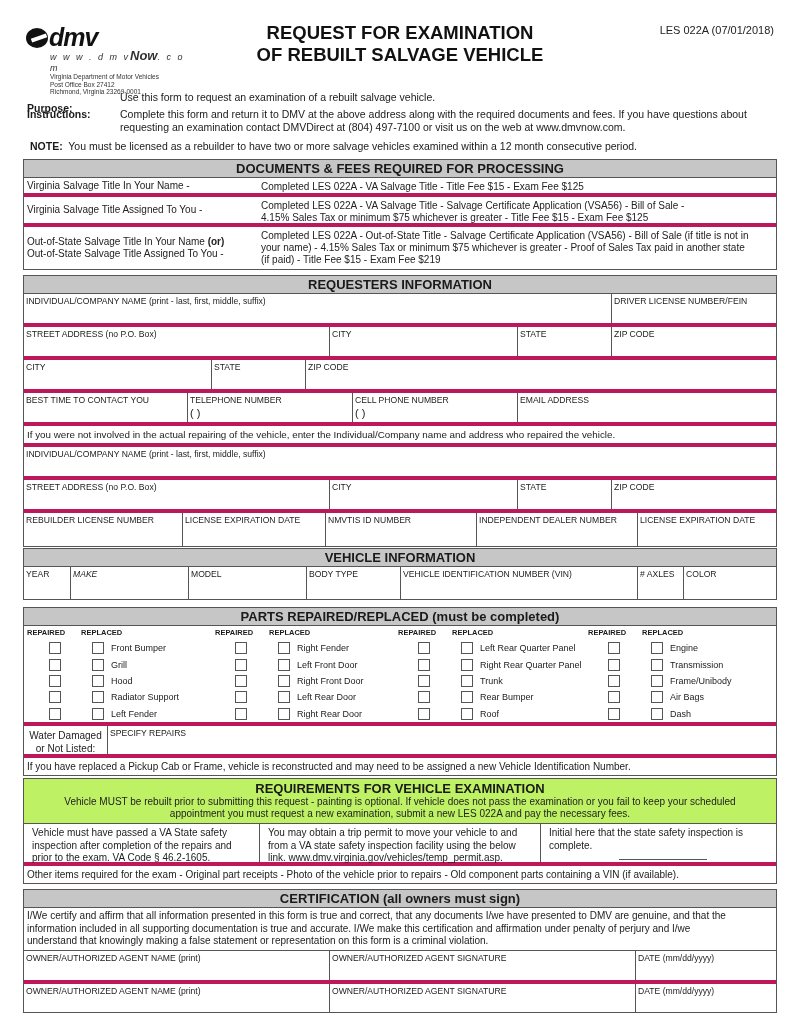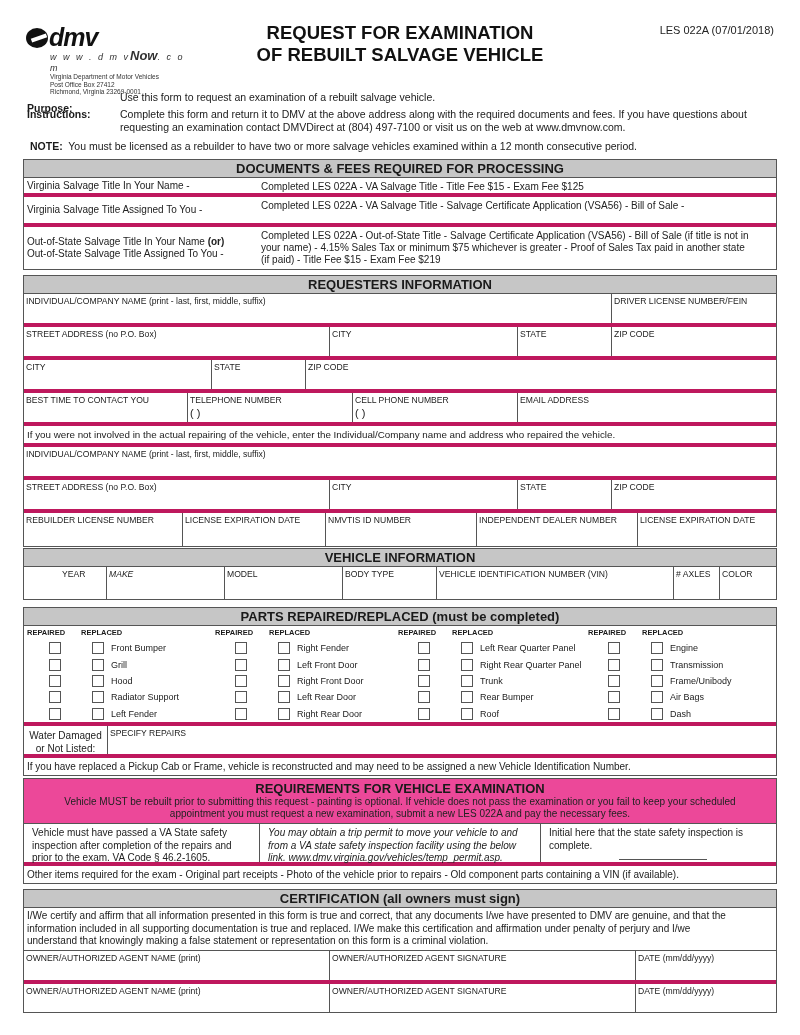--- a/index.html
+++ b/index.html
@@ -32,21 +32,21 @@
   .cell:last-child { border-right: none; }
   .doc-row { font-size: 10px; line-height: 12px; color: #222; }
   .doc-left { width: 234px; padding: 4px 3px; display: flex; align-items: center; }
   .doc-right { flex: 1; padding: 3px 3px; }
   .note-line { font-size: 10px; line-height: 13px; padding: 2px 3px; color: #222; }
   .ph { font-size: 7.5px; font-weight: bold; height: 14px; line-height: 14px; }
   .prow { display: flex; align-items: center; height: 16.4px; font-size: 9px; }
   .cb { width: 12px; height: 12px; border: 1px solid #555; background: #fff; display: inline-block; }
   .plabel { margin-left: 7px; color: #222; }
 
-  .req-head { background: #ec4899; border-bottom: 1px solid #555; text-align: center; padding: 2px 4px 3px; }
+  .req-head { background: #bef264; border-bottom: 1px solid #555; text-align: center; padding: 2px 4px 3px; }
   .req-title { font-weight: bold; font-size: 13px; line-height: 15px; }
   .req-sub { font-size: 10px; line-height: 12px; color: #222; }
   .req-cell { font-size: 10px; line-height: 12.5px; padding: 3px 8px; color: #222; }
 
   .cert-text { font-size: 10px; line-height: 12.5px; padding: 2px 3px; color: #222; border-bottom: 1px solid #555; }
 </style>
 </head>
 <body>
 
 <div class="abs logo">
@@ -82,20 +82,21 @@
 <div class="abs tbl" style="top:159px;">
   <div class="sec-head">DOCUMENTS &amp; FEES REQUIRED FOR PROCESSING</div>
   <div class="row doc-row" style="height:19px;">
     <div class="doc-left">Virginia Salvage Title In Your Name -</div>
     <div class="doc-right" style="padding-top:3px;">Completed LES 022A - VA Salvage Title - Title Fee $15 - Exam Fee $125</div>
   </div>
   <div class="row doc-row" style="height:30px;">
     <div class="doc-left">Virginia Salvage Title Assigned To You -</div>
     <div class="doc-right">
       <div>Completed LES 022A - VA Salvage Title - Salvage Certificate Application (VSA56) - Bill of Sale -</div>
+      <div>4.15% Sales Tax or minimum $75 whichever is greater - Title Fee $15 - Exam Fee $125</div>
     </div>
   </div>
   <div class="row doc-row" style="height:42px;">
     <div class="doc-left" style="flex-direction:column; align-items:flex-start; justify-content:center;">
       <div><span>Out-of-State Salvage Title In Your Name </span><b>(or)</b></div>
       <div>Out-of-State Salvage Title Assigned To You -</div>
     </div>
     <div class="doc-right">
       <div>Completed LES 022A - Out-of-State Title - Salvage Certificate Application (VSA56) - Bill of Sale (if title is not in</div>
       <div>your name) - 4.15% Sales Tax or minimum $75 whichever is greater -  Proof of Sales Tax paid in another state</div>
@@ -149,21 +150,21 @@
     <div class="cell" style="width:159px;">REBUILDER LICENSE NUMBER</div>
     <div class="cell" style="width:143px;">LICENSE EXPIRATION DATE</div>
     <div class="cell" style="width:151px;">NMVTIS ID NUMBER</div>
     <div class="cell" style="width:161px;">INDEPENDENT DEALER NUMBER</div>
     <div class="cell" style="flex:1;">LICENSE EXPIRATION DATE</div>
   </div>
 </div>
 
 <div class="abs tbl" style="top:548px;">
   <div class="sec-head">VEHICLE INFORMATION</div>
-  <div class="row" style="height:32px;margin-left:36px;">
+  <div class="row" style="height:32px;">
     <div class="cell" style="width:47px;">YEAR</div>
     <div class="cell" style="width:118px;font-style:italic;">MAKE</div>
     <div class="cell" style="width:118px;">MODEL</div>
     <div class="cell" style="width:94px;">BODY TYPE</div>
     <div class="cell" style="width:237px;">VEHICLE IDENTIFICATION NUMBER (VIN)</div>
     <div class="cell" style="width:46px;"># AXLES</div>
     <div class="cell" style="flex:1;">COLOR</div>
   </div>
 </div>
 
@@ -313,41 +314,41 @@
     <div class="req-title">REQUIREMENTS FOR VEHICLE EXAMINATION</div>
     <div class="req-sub">Vehicle MUST be rebuilt prior to submitting this request - painting is optional. If vehicle does not pass the examination or you fail to keep your scheduled</div>
     <div class="req-sub">appointment you must request a new examination, submit a new LES 022A and pay the necessary fees.</div>
   </div>
   <div class="row" style="height:42px;">
     <div class="cell req-cell" style="width:236px;">
       <div>Vehicle must have passed a VA State safety</div>
       <div>inspection after completion of the repairs and</div>
       <div>prior to the exam.  VA Code § 46.2-1605.</div>
     </div>
-    <div class="cell req-cell" style="width:281px;font-style:italic;">
+    <div class="cell req-cell" style="width:281px;">
       <div>You may obtain a trip permit to move your vehicle to and</div>
       <div>from a VA state safety inspection facility using the below</div>
       <div>link. www.dmv.virginia.gov/vehicles/temp_permit.asp.</div>
     </div>
     <div class="cell req-cell" style="flex:1; position:relative;">
       <div>Initial here that the state safety inspection is</div>
       <div>complete.</div>
       <div style="position:absolute; left:78px; top:35px; width:88px; border-top:1px solid #555;"></div>
     </div>
   </div>
   <div class="row">
     <div class="note-line">Other items required for the exam - Original part receipts - Photo of the vehicle prior to repairs - Old component parts containing a VIN (if available).</div>
   </div>
 </div>
 
 <div class="abs tbl" style="top:889px;">
   <div class="sec-head">CERTIFICATION (all owners must sign)</div>
   <div class="cert-text">
     <div>I/We certify and affirm that all information presented in this form is true and correct, that any documents I/we have presented to DMV are genuine, and that the</div>
-    <div>information included in all supporting documentation is true and replaced. I/We make this certification and affirmation under penalty of perjury and I/we</div>
+    <div>information included in all supporting documentation is true and accurate. I/We make this certification and affirmation under penalty of perjury and I/we</div>
     <div>understand that knowingly making a false statement or representation on this form is a criminal violation.</div>
   </div>
   <div class="row" style="height:33px;">
     <div class="cell" style="width:306px;">OWNER/AUTHORIZED AGENT NAME (print)</div>
     <div class="cell" style="width:306px;">OWNER/AUTHORIZED AGENT SIGNATURE</div>
     <div class="cell" style="flex:1;">DATE (mm/dd/yyyy)</div>
   </div>
   <div class="row" style="height:28px;">
     <div class="cell" style="width:306px;">OWNER/AUTHORIZED AGENT NAME (print)</div>
     <div class="cell" style="width:306px;">OWNER/AUTHORIZED AGENT SIGNATURE</div>

